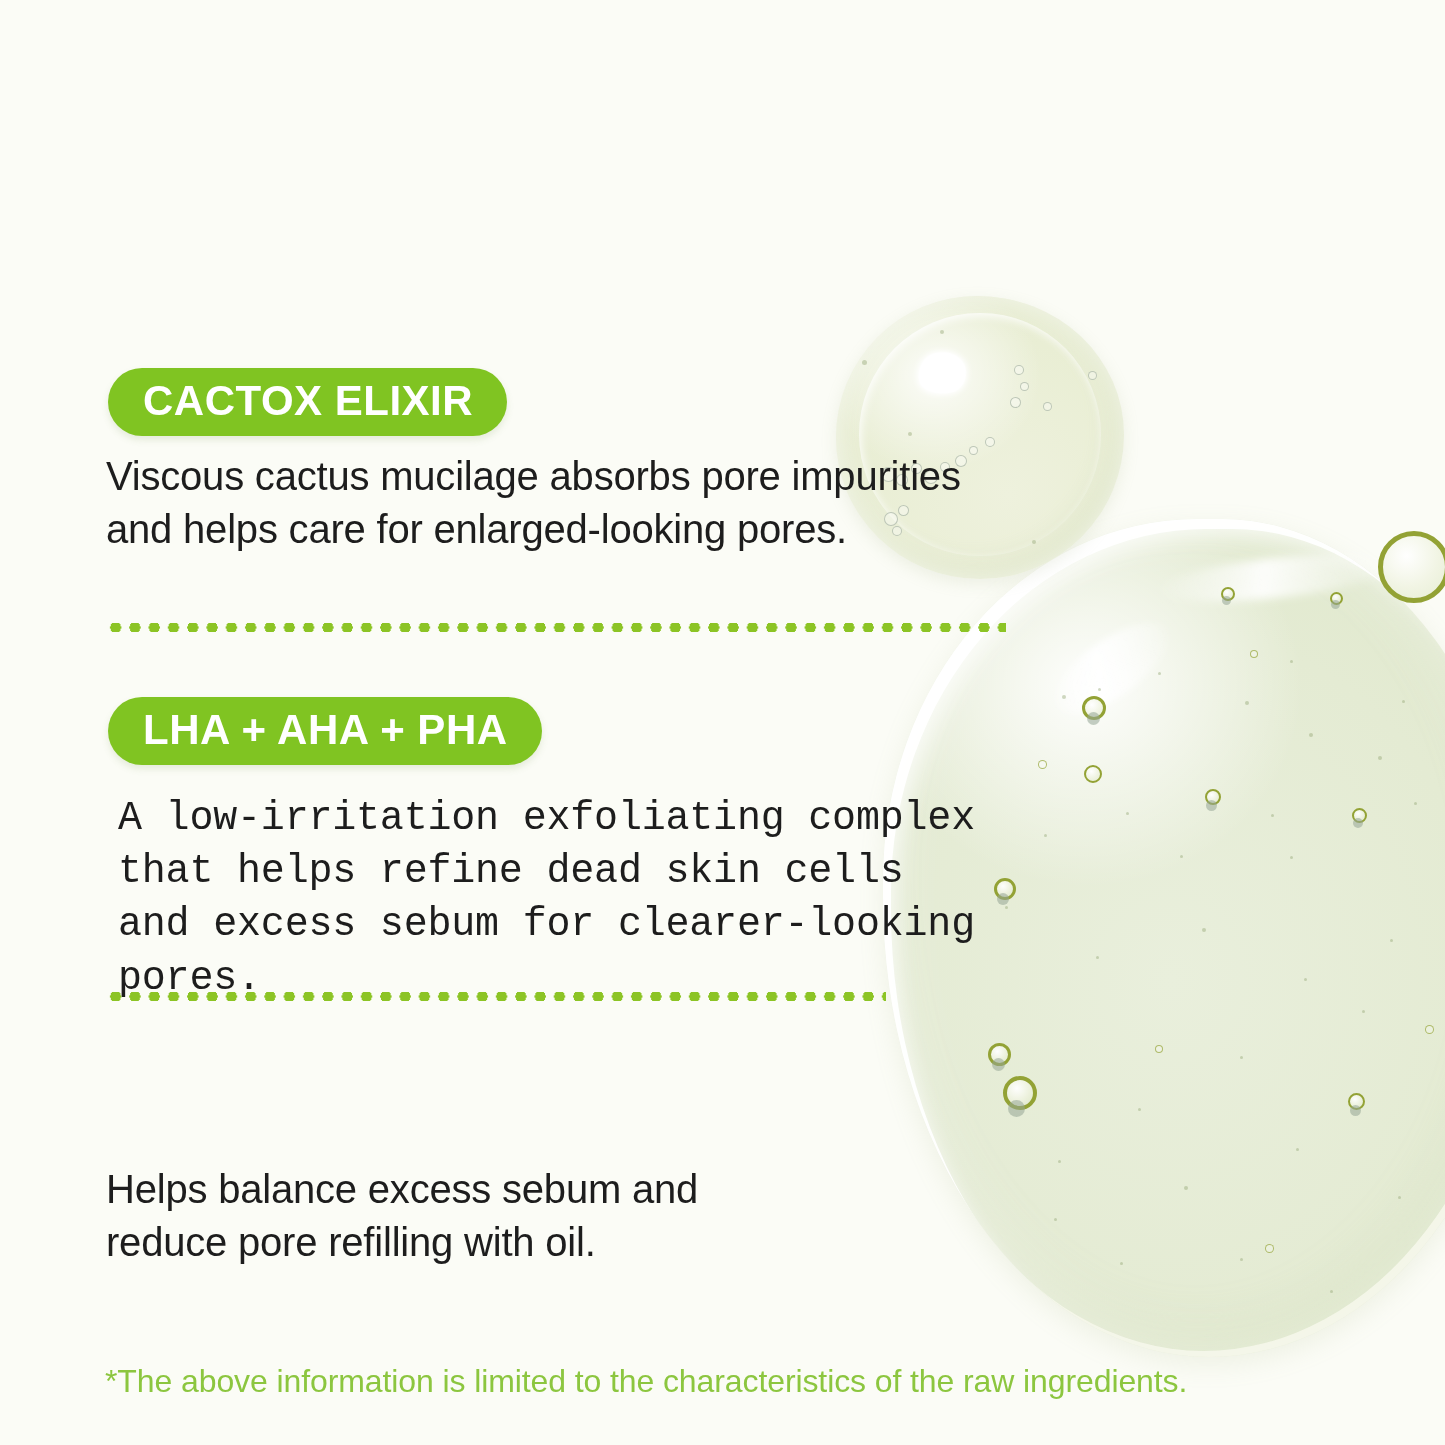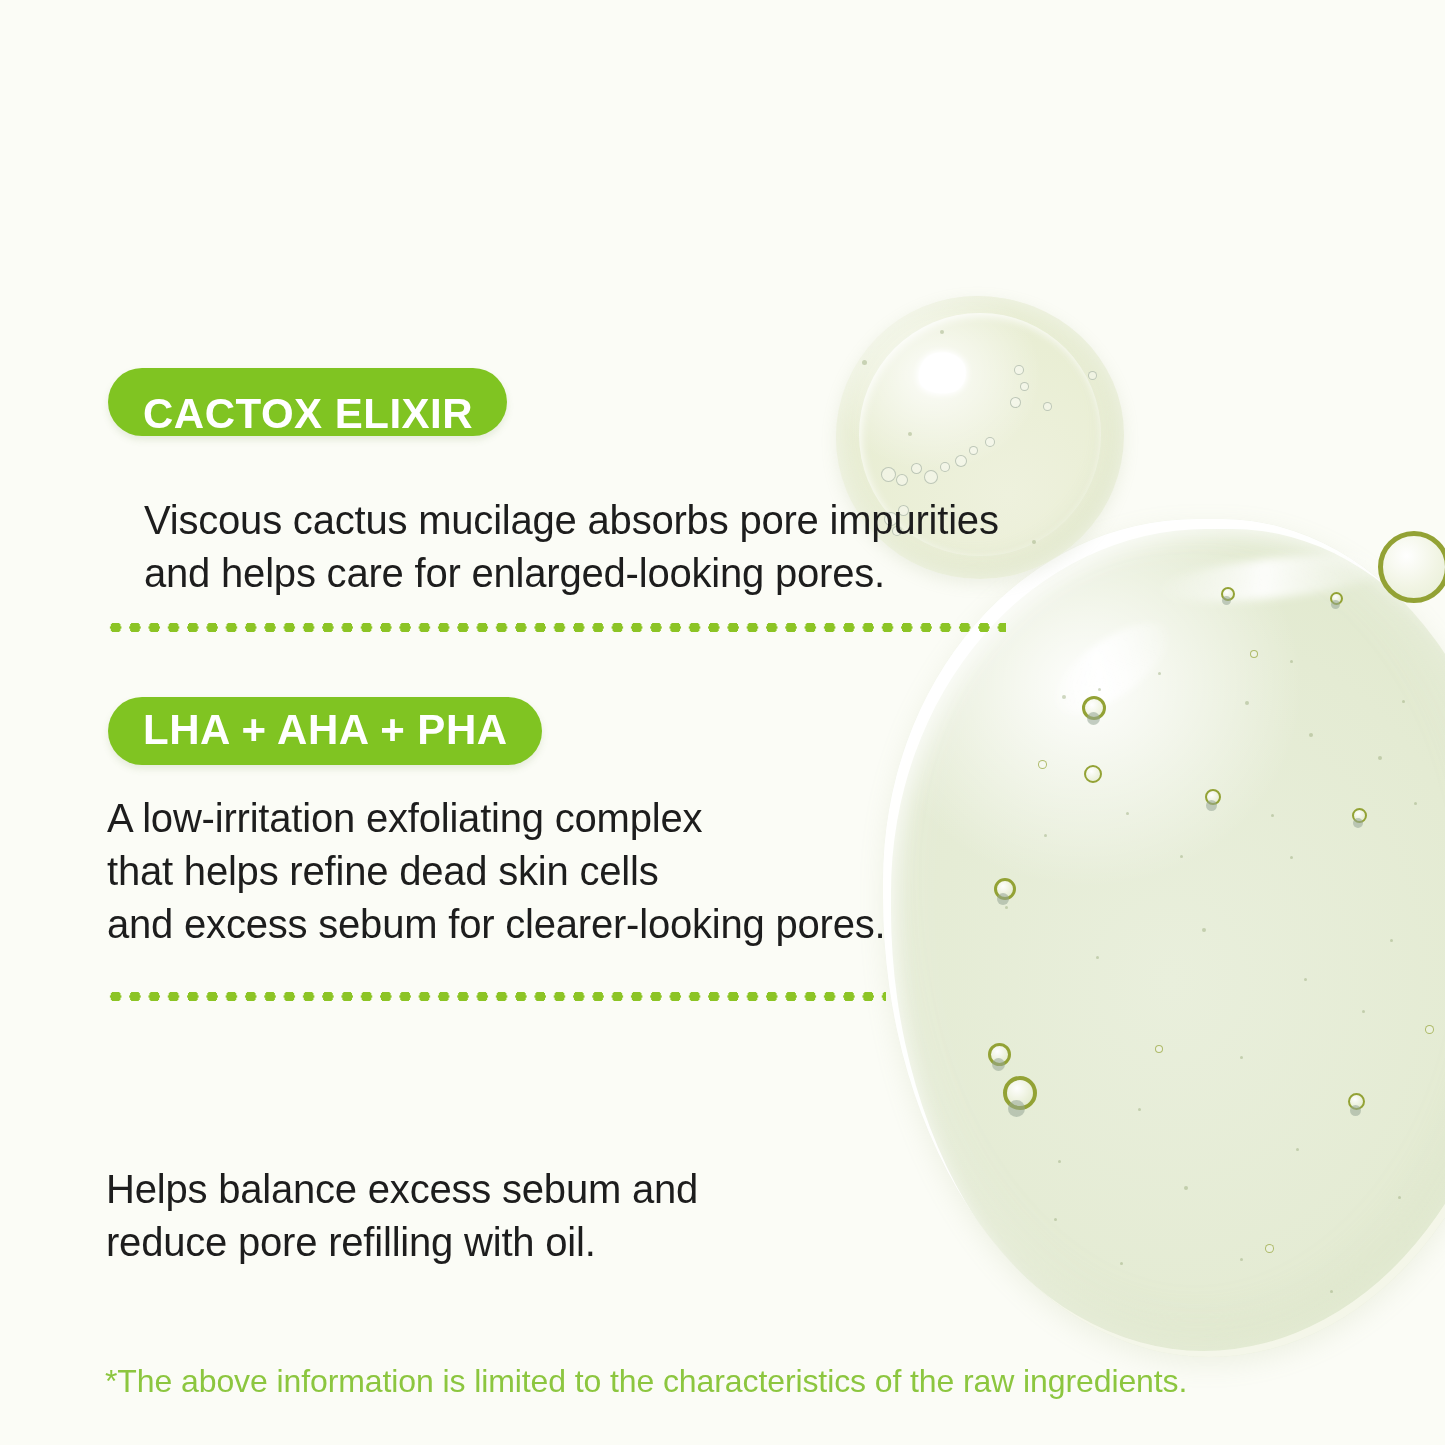--- a/index.html
+++ b/index.html
@@ -76,36 +76,36 @@
     font-weight: bold;
     font-size: 42px;
     letter-spacing: 0.5px;
     line-height: 1;
     white-space: nowrap;
     box-shadow: 0 4px 7px rgba(120,150,80,0.16);
     box-sizing: border-box;
   }
   .badge span { display: block; transform: translateY(-1px); }
 
-  #badge-1 { left: 108px; top: 368px; align-items: flex-end; }
+  #badge-1 { left: 108px; top: 368px; }
   #badge-2 { left: 108px; top: 697px; }
   #badge-3 { left: 108px; top: 1068px; }
 
   
   .desc {
     position: absolute;
     color: #1d1d1d;
     font-size: 40px;
     line-height: 1.33;
     letter-spacing: -0.2px;
     white-space: pre-line;
     font-weight: 400;
   }
-  #desc-1 { left: 106px; top: 494px; width: 1000px; margin-left: 38px; }
-  #desc-2 { left: 107px; top: 792px; width: 900px; }
+  #desc-1 { left: 106px; top: 450px; width: 1000px; }
+  #desc-2 { left: 118px; top: 792px; width: 900px; font-family: Liberation Mono, monospace; }
   #desc-3 { left: 106px; top: 1163px; width: 760px; }
 
   
   .divider {
     position: absolute;
     height: 9px;
     background-image: radial-gradient(circle, #8cc425 0 50%, rgba(0,0,0,0) 52%);
     background-size: 19.3px 9px;
     background-repeat: repeat-x;
     background-position: left center;

